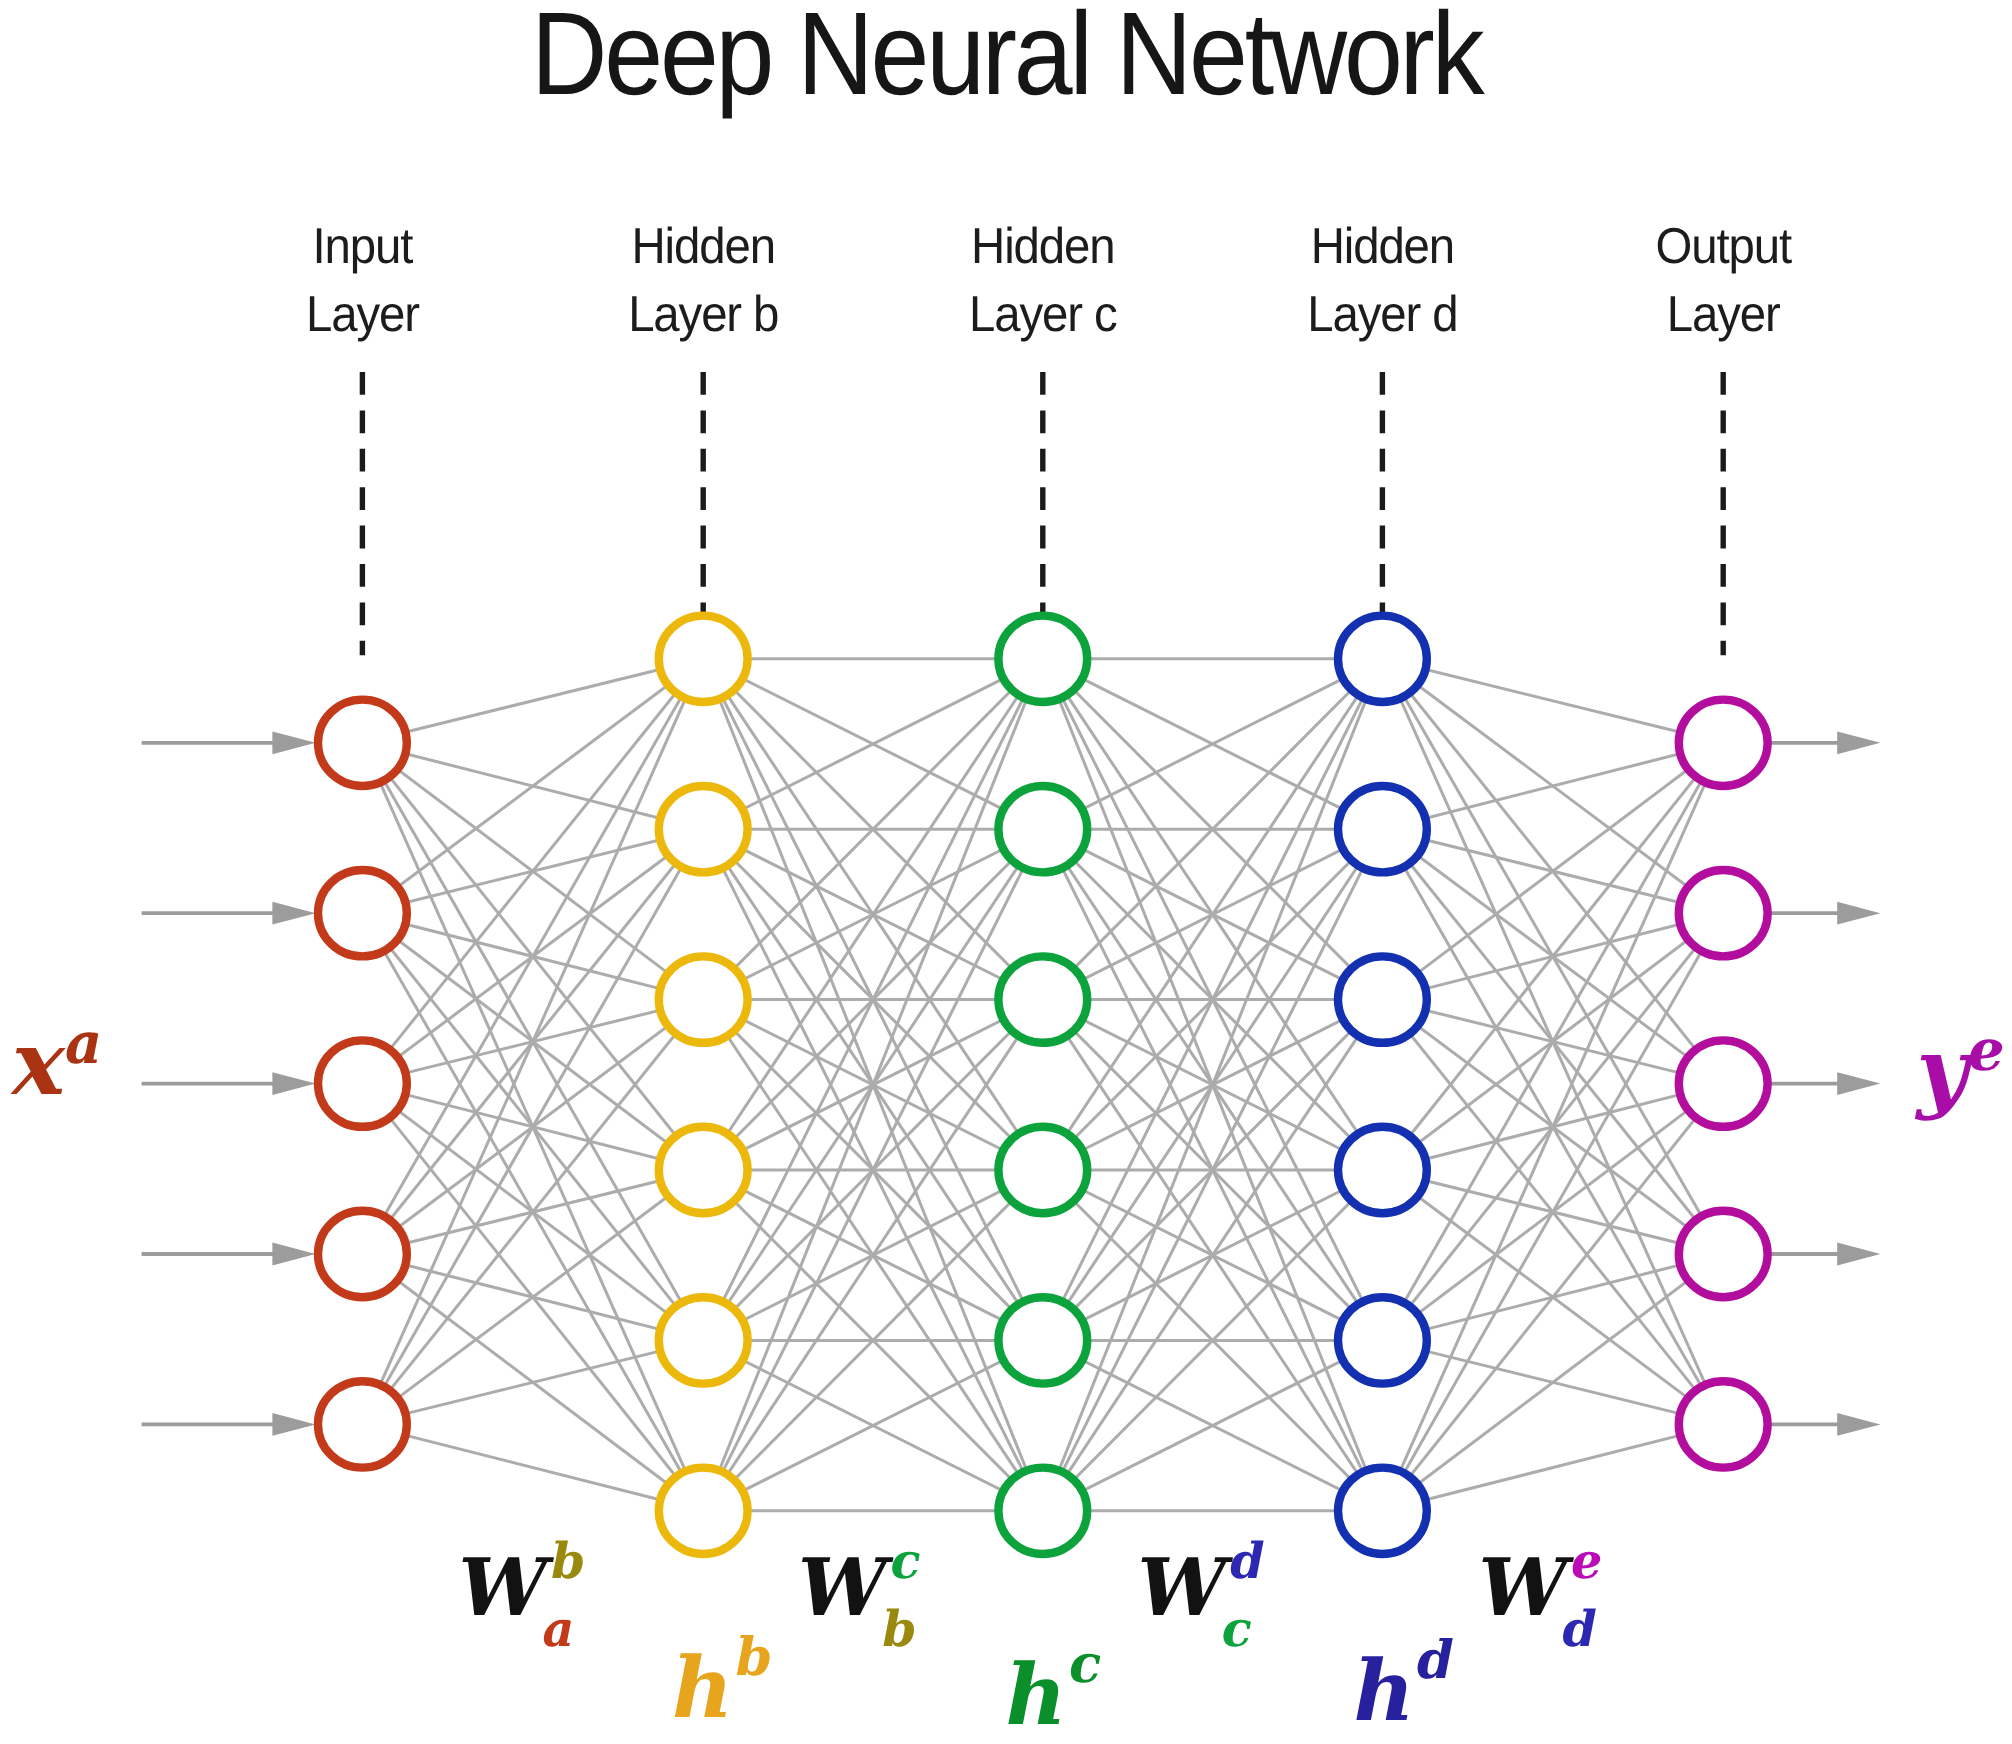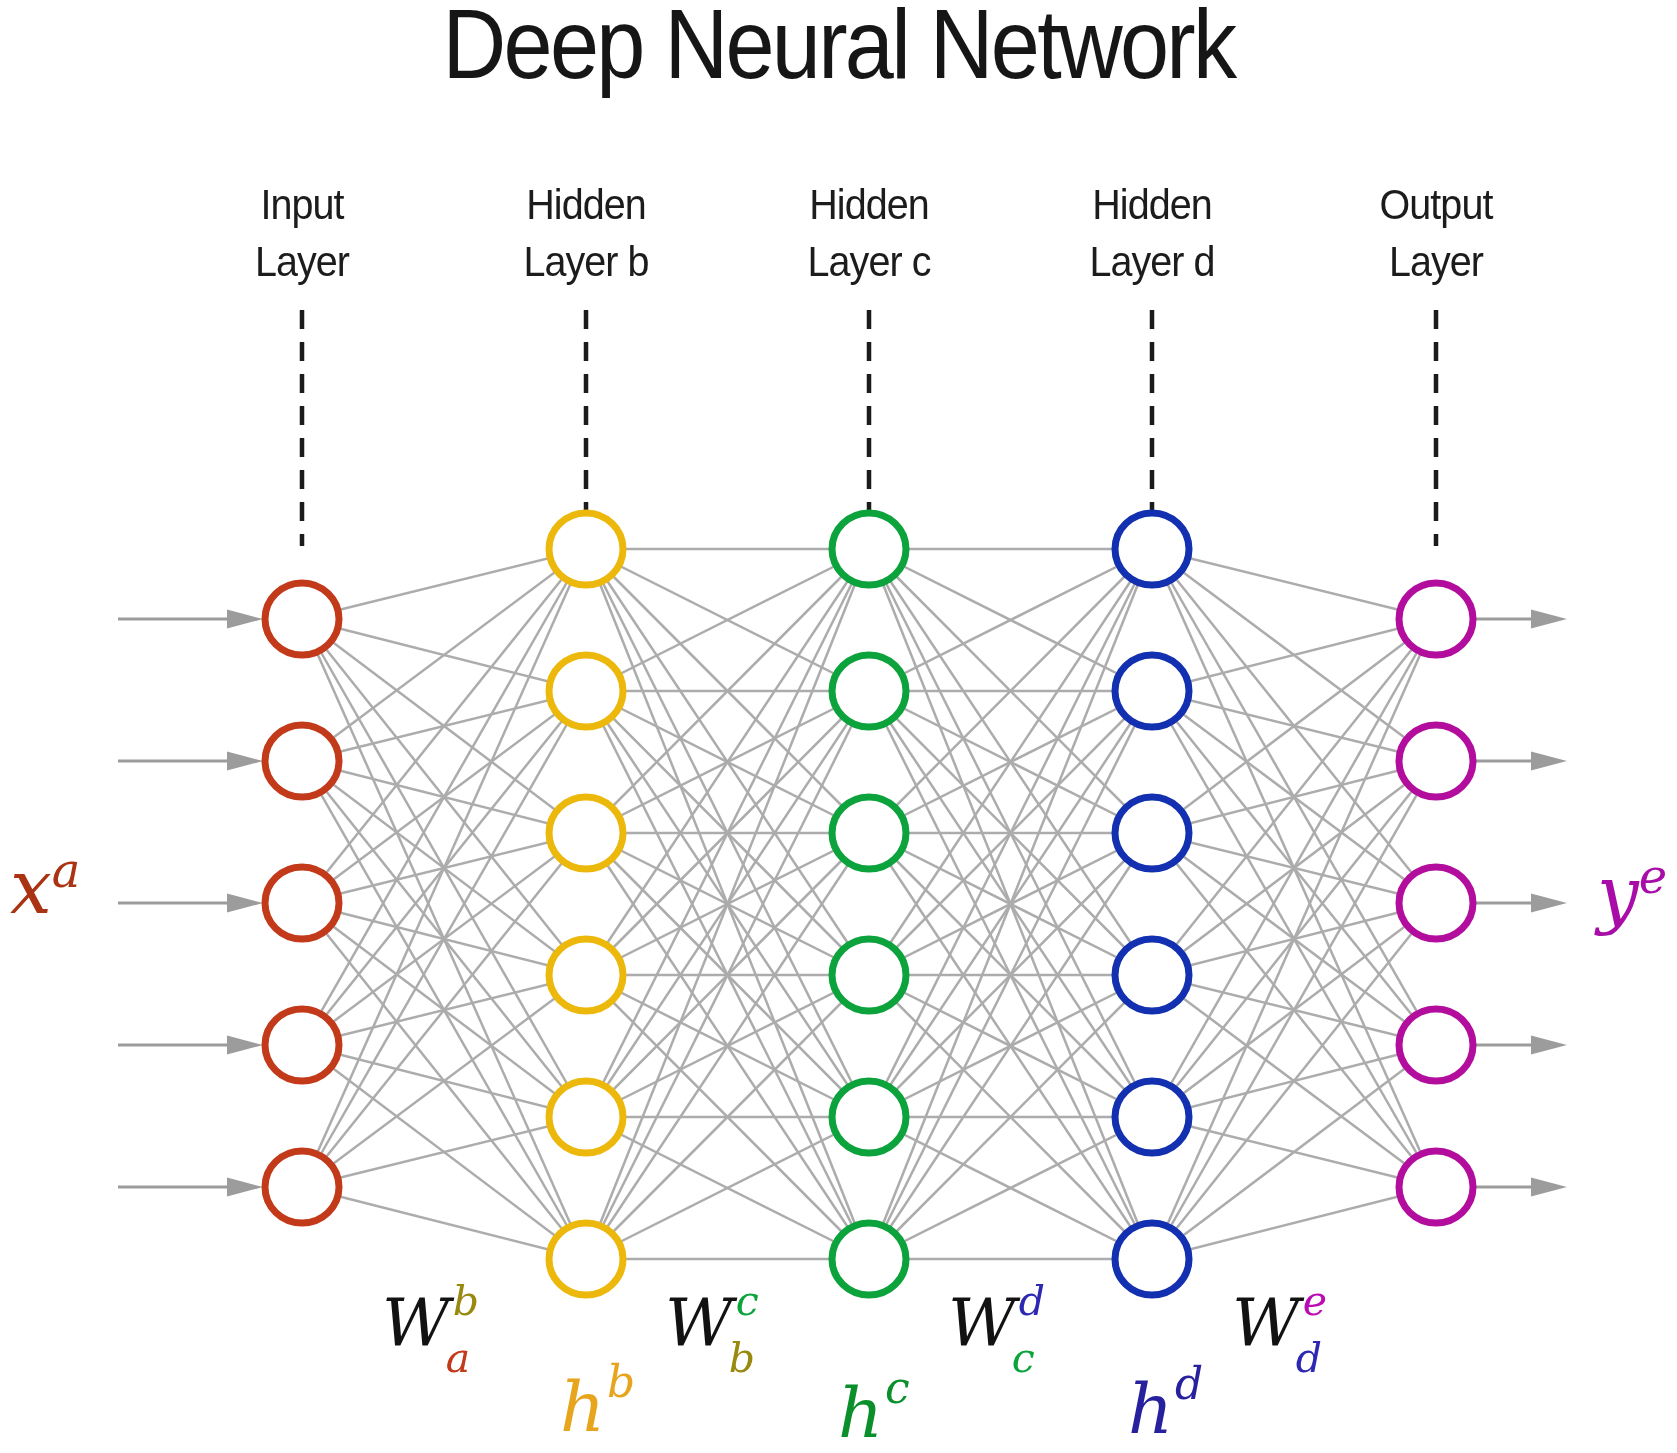--- a/index.html
+++ b/index.html
@@ -5,21 +5,21 @@
   html,body{margin:0;padding:0;background:#ffffff;}
   #canvas{position:relative;width:1677px;height:1453px;background:#fff;overflow:hidden;
           font-family:"Liberation Sans",sans-serif;}
   #net-svg{position:absolute;left:0;top:0;}
   .title{position:absolute;left:0;top:-12px;width:100%;text-align:center;
          font-size:98px;font-weight:400;letter-spacing:-3px;color:#161616;
          transform:scaleX(0.90);margin:0;}
   .layer-label{position:absolute;width:260px;text-align:center;top:176px;
                font-size:42px;line-height:57px;letter-spacing:-1px;color:#1c1c1c;
                transform:scaleX(0.94);}
-  .math{font-family:"DejaVu Serif",serif;font-style:italic;position:absolute;}
+  .math{font-family:"DejaVu Serif",serif;font-style:italic;position:absolute;font-weight:bold;}
   .side-label{font-size:74px;line-height:1;}
   .side-label sup{font-size:48px;vertical-align:super;line-height:1;}
   .w-label{display:flex;align-items:flex-start;}
   .w-base{font-size:66px;line-height:1;color:#121212;}
   .w-scripts{display:flex;flex-direction:column;margin-left:3px;}
   .w-sup{font-size:41px;line-height:1;margin-top:-9px;}
   .w-sub{font-size:41px;line-height:1;margin-top:16px;margin-left:-7px;}
   .h-label{display:flex;align-items:flex-start;}
   .h-base{font-size:70px;line-height:1;}
   .h-sup{font-size:44px;line-height:1;margin-top:-12px;margin-left:2px;}

